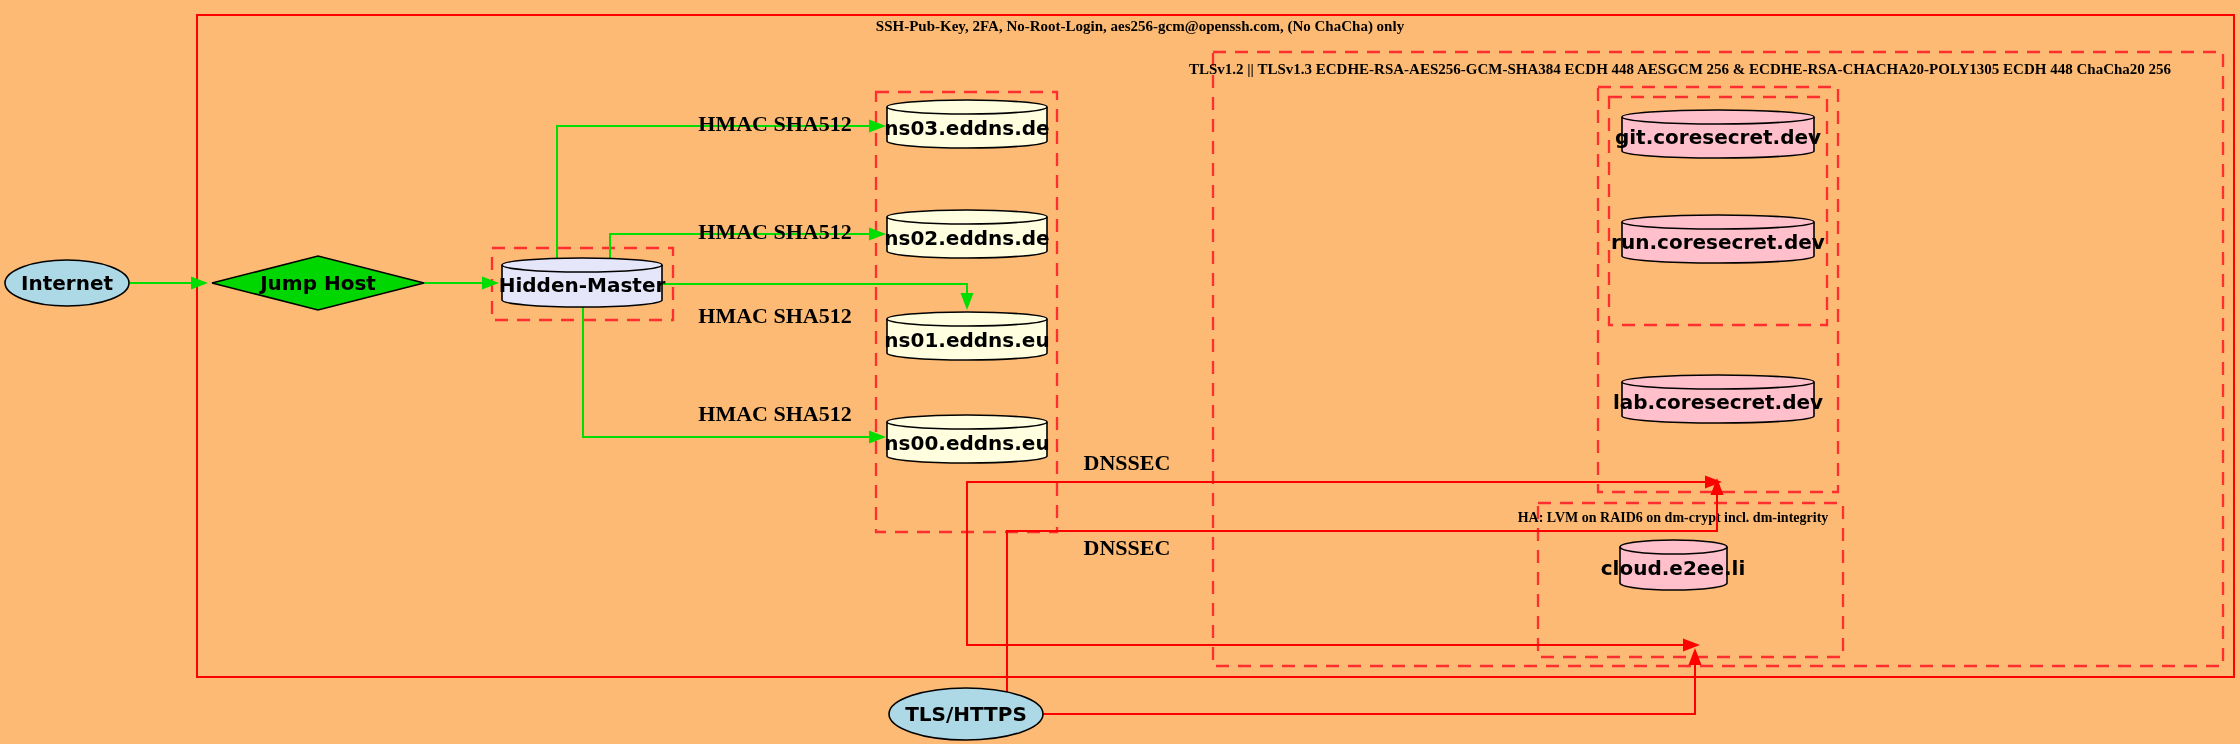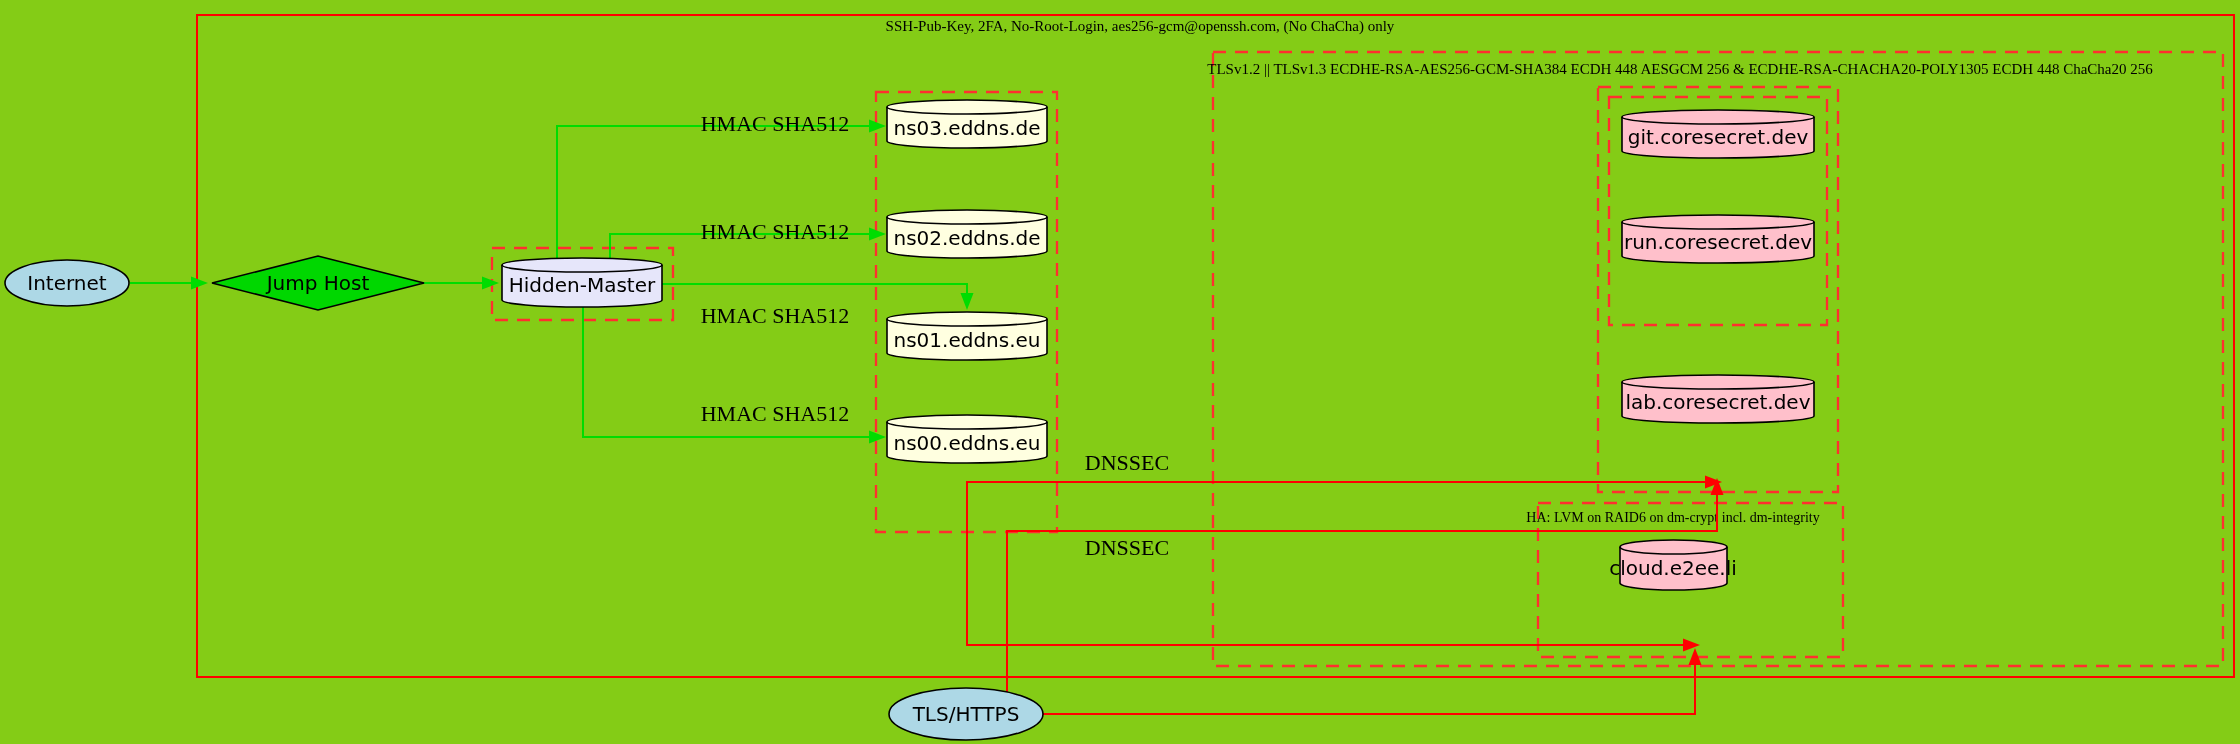--- a/index.html
+++ b/index.html
@@ -1,16 +1,16 @@
 <!DOCTYPE html>
 <html><head>
 <meta charset="utf-8">
 <style>
   html,body{margin:0;padding:0;background:#ffffff;}
-  .stage{position:relative;width:2240px;height:744px;background:#84cc16;overflow:hidden;}
+  .stage{position:relative;width:2240px;height:744px;background:#fdba74;overflow:hidden;font-weight:bold;}
   svg{display:block;}
   text{fill:#000000;}
   .node-label{font-family:"DejaVu Sans","Liberation Sans",sans-serif;font-size:20px;}
   .edge-label{font-family:"Liberation Serif","DejaVu Serif",serif;font-size:22px;}
   .cluster-label{font-family:"Liberation Serif","DejaVu Serif",serif;font-size:15px;}
   .cluster-label-sm{font-family:"Liberation Serif","DejaVu Serif",serif;font-size:14px;}
 </style>
 </head>
 <body>
 

